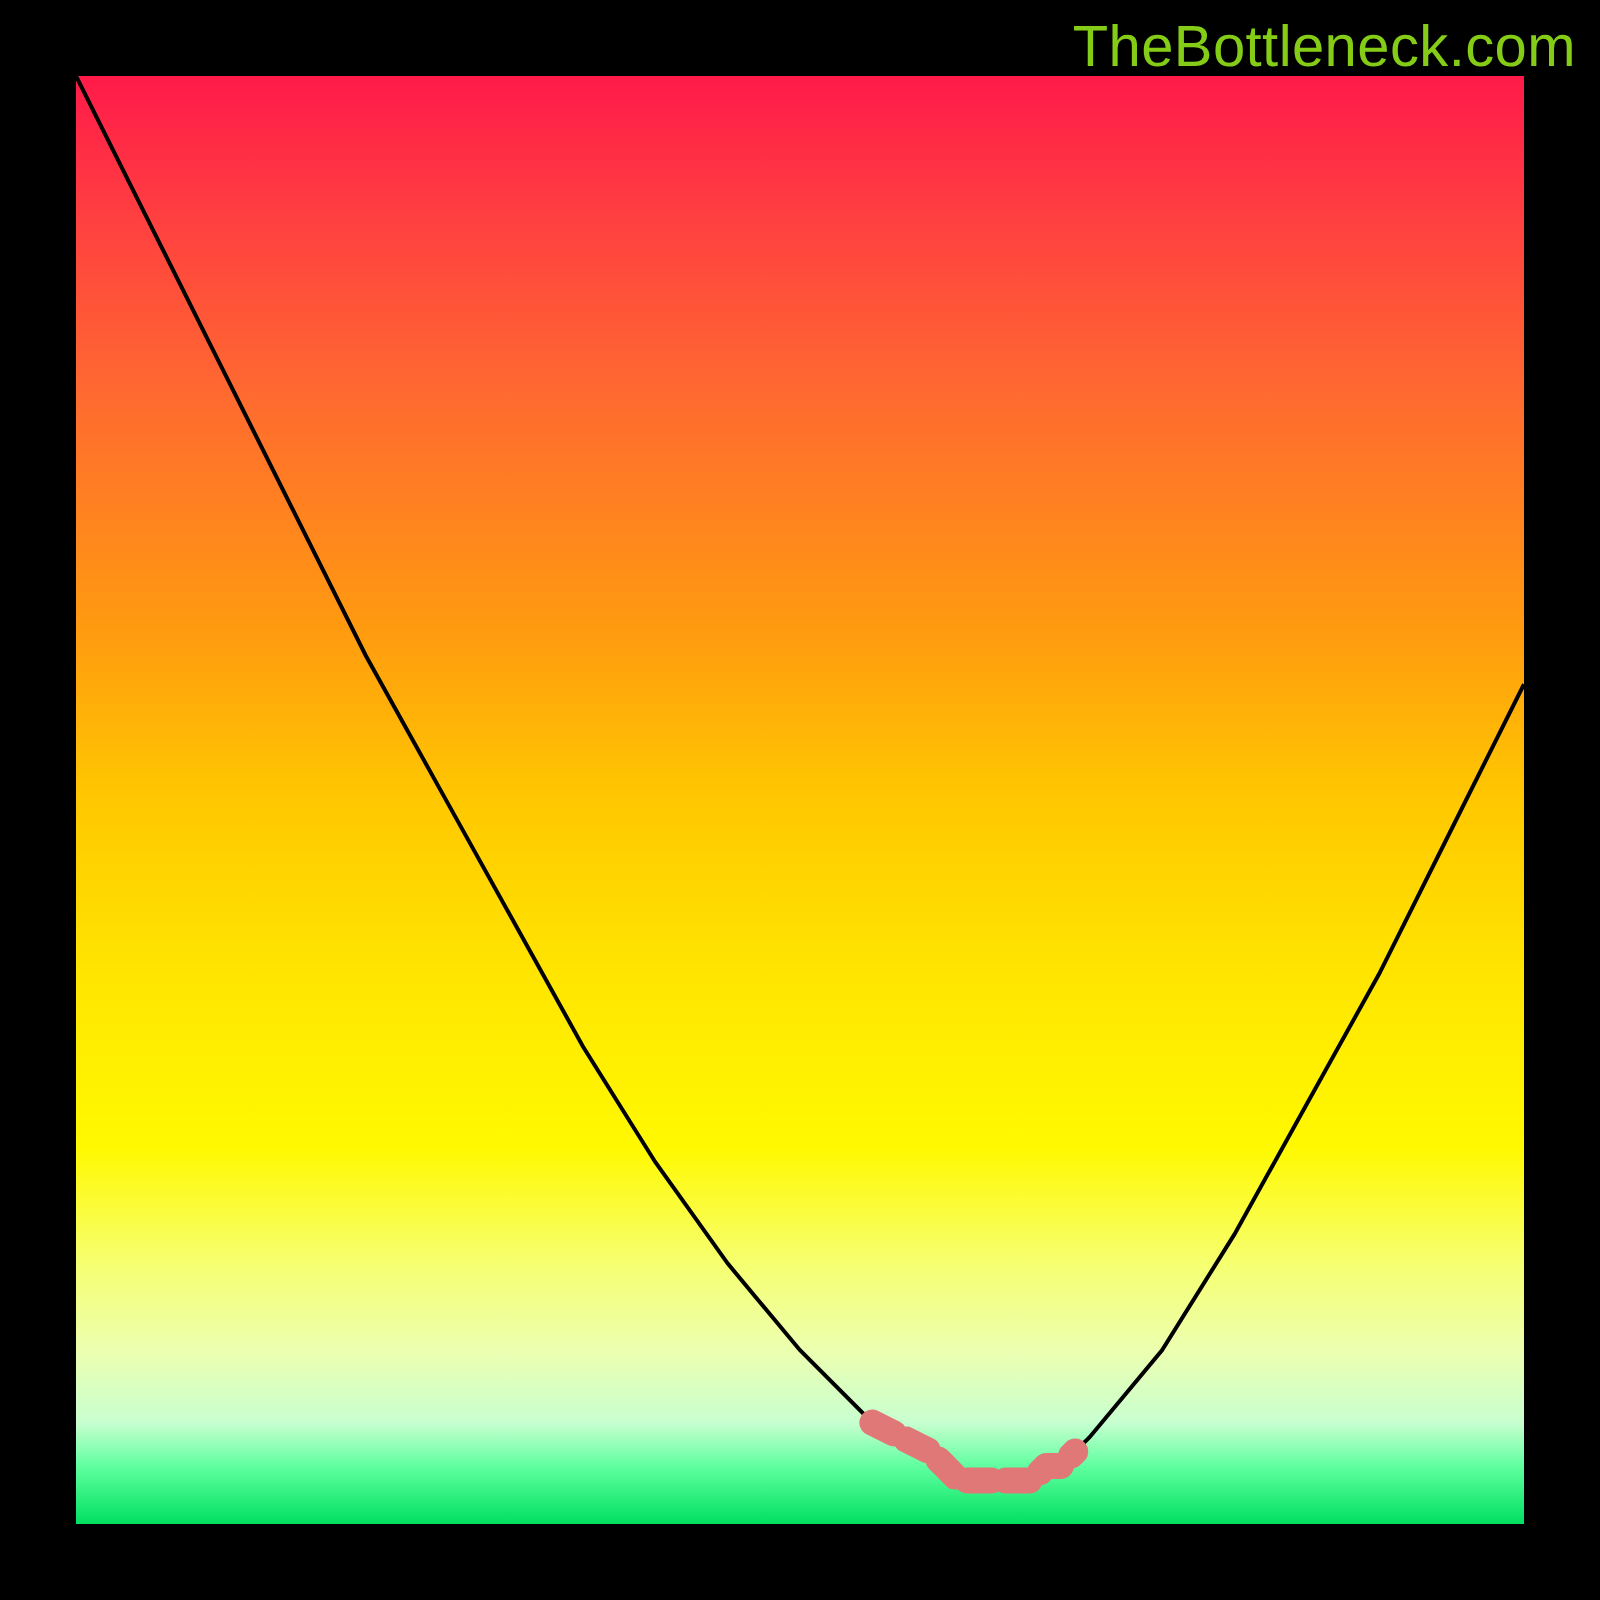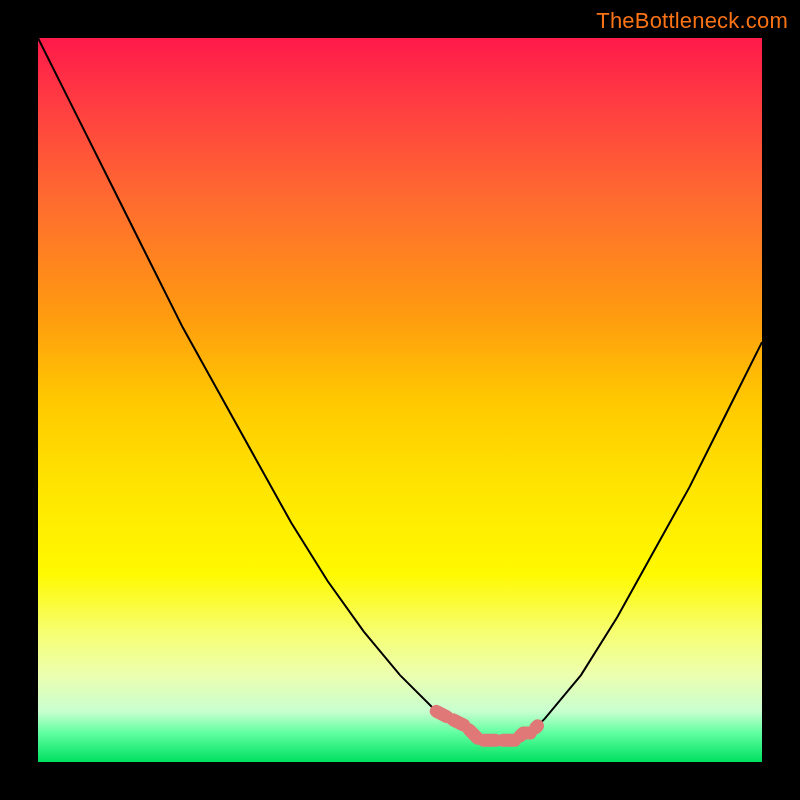--- a/index.html
+++ b/index.html
@@ -34,22 +34,22 @@
       #c8ffd0 93%,
       #60ffa0 96%,
       #00e060 100%
     );
   }
   .watermark {
     position: absolute;
     top: 8px;
     right: 12px;
     font-family: Arial, Helvetica, sans-serif;
-    font-size: 22px;
-    color: #f97316;
+    font-size: 29px;
+    color: #84cc16;
     letter-spacing: 0.2px;
   }
   svg.overlay {
     position: absolute;
     left: 38px;
     top: 38px;
     width: 724px;
     height: 724px;
   }
 </style>

